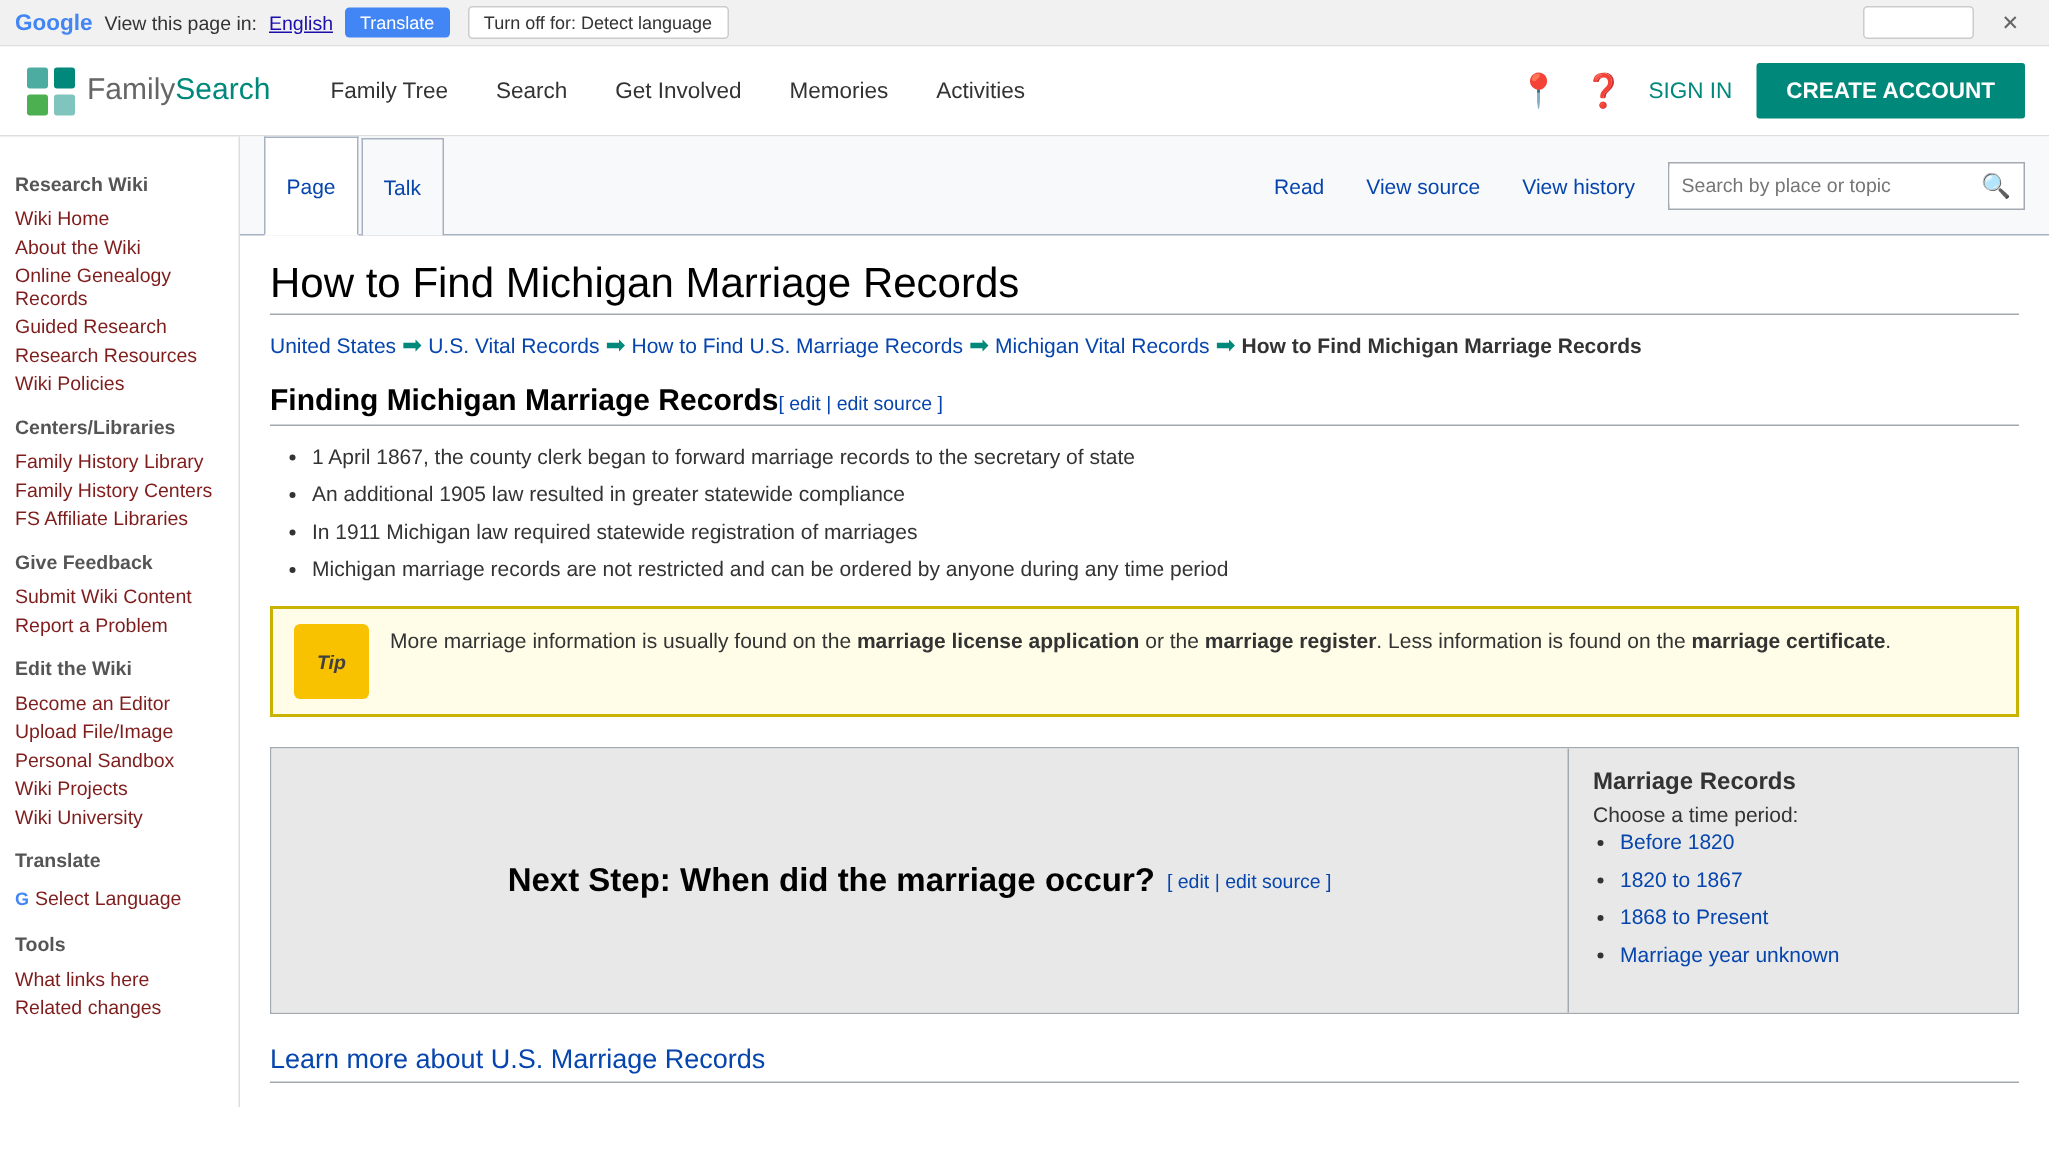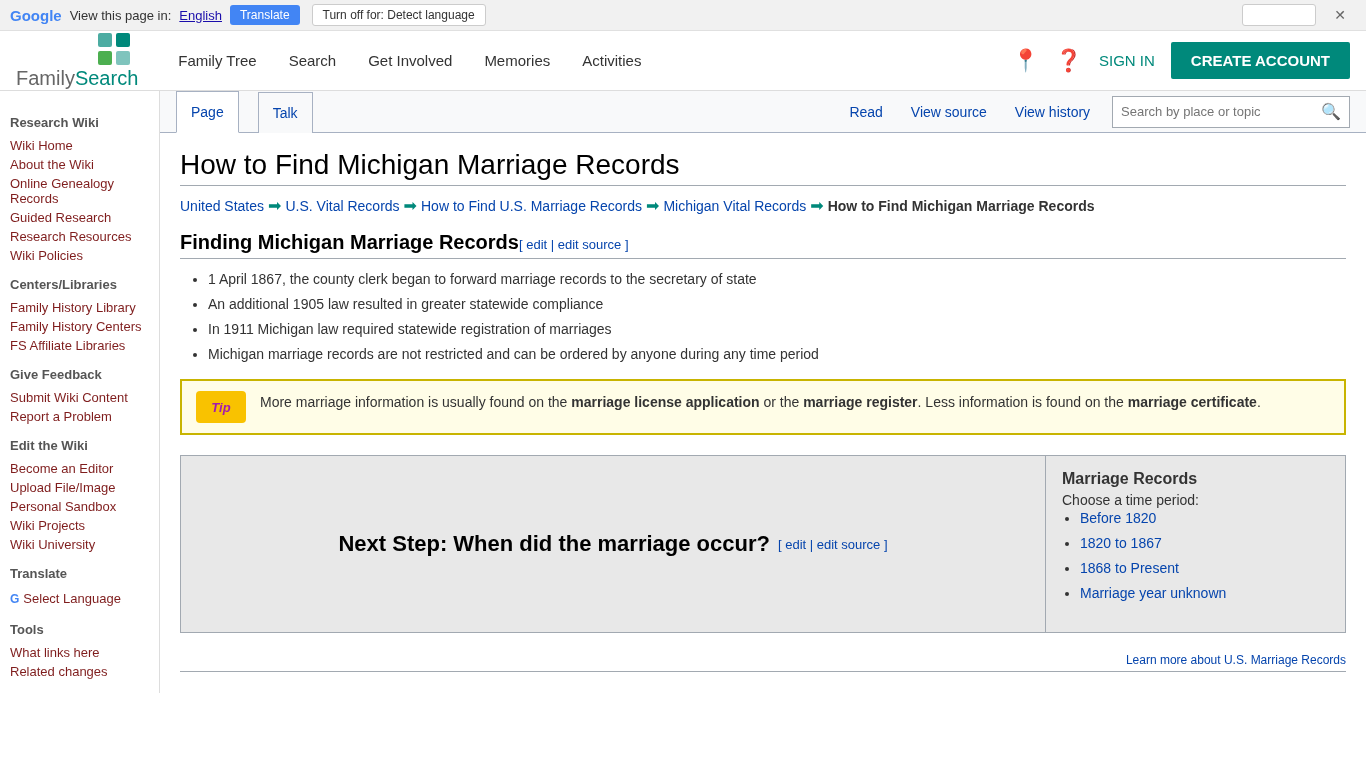--- a/index.html
+++ b/index.html
@@ -34,21 +34,21 @@
 
     
     .main-nav {
       background: white;
       border-bottom: 1px solid #ddd;
       display: flex;
       align-items: center;
       padding: 0 16px;
       height: 60px;
     }
-    .logo-area { display: flex; align-items: flex-end; margin-right: 24px; flex-direction: column; }
+    .logo-area { display: flex; align-items: center; margin-right: 24px; }
     .logo-icon { width: 36px; height: 36px; margin-right: 6px; }
     .logo-text { font-size: 20px; color: #333; font-weight: normal; }
     .logo-text span { color: #00897b; }
     .nav-links { display: flex; gap: 0; }
     .nav-links a {
       color: #333; text-decoration: none; padding: 20px 16px;
       font-size: 15px; display: block;
     }
     .nav-right { margin-left: auto; display: flex; align-items: center; gap: 16px; }
     .nav-icon { font-size: 22px; color: #555; cursor: pointer; }
@@ -80,31 +80,31 @@
 
     
     .page-tabs {
       display: flex;
       align-items: center;
       border-bottom: 1px solid #a7b1c2;
       padding: 0 16px;
       background: #f8f9fa;
     }
     .page-tab {
-      padding: 12px 14px;
+      padding: 24px 14px;
       cursor: pointer;
       font-size: 14px;
       border: 1px solid transparent;
       border-bottom: none;
       margin-bottom: -1px;
       color: #0645ad;
       background: white;
       border: 1px solid #a7b1c2;
       border-bottom: 1px solid white;
-      margin-right: 19px;
+      margin-right: 2px;
     }
     .page-tab.inactive {
       background: #f8f9fa;
       border-bottom: none;
       color: #0645ad;
     }
     .page-tab-actions { margin-left: auto; display: flex; gap: 0; justify-content: space-between; }
     .page-tab-action {
       padding: 8px 14px; cursor: pointer; font-size: 14px;
       color: #0645ad; text-decoration: none;
@@ -150,24 +150,24 @@
     .tip-box {
       border: 2px solid #c8b400;
       background: #fffde7;
       display: flex;
       align-items: flex-start;
       padding: 10px 14px;
       margin-bottom: 20px;
       gap: 14px;
     }
     .tip-icon {
-      width: 50px; height: 32px; min-width: 50px;
+      width: 50px; height: 50px; min-width: 50px;
       background: #f9c200;
       display: flex; align-items: center; justify-content: center;
-      font-size: 22px; color: #a21caf; font-weight: bold;
+      font-size: 22px; color: #404040; font-weight: bold;
       border-radius: 4px;
     }
     .tip-text { font-size: 14px; line-height: 1.6; }
     .tip-text strong { font-weight: bold; }
 
     
     .next-step-container {
       display: flex;
       border: 1px solid #a2a9b1;
       margin-bottom: 20px;
@@ -191,21 +191,21 @@
       border-left: 1px solid #a2a9b1;
       padding: 14px 16px;
       font-size: 14px;
     }
     .next-step-right h3 { font-size: 16px; font-weight: bold; margin-bottom: 4px; }
     .next-step-right ul { margin-left: 18px; }
     .next-step-right ul li { margin-bottom: 4px; }
     .next-step-right ul li a { color: #0645ad; text-decoration: none; margin-top: 24px; }
 
     
-    .learn-more { font-size: 12px; color: #0645ad; text-decoration: none; display: block; margin-bottom: 4px; text-align: right; }
+    .learn-more { font-size: 18px; color: #0645ad; text-decoration: none; display: block; margin-bottom: 4px; }
     .learn-more-divider { border: none; border-top: 1px solid #a2a9b1; }
   </style>
 </head>
 <body>
 
 <div class="translate-bar">
   <span class="google-logo">Google</span>
   <span>View this page in:</span>
   <a href="#">English</a>
   <button>Translate</button>

